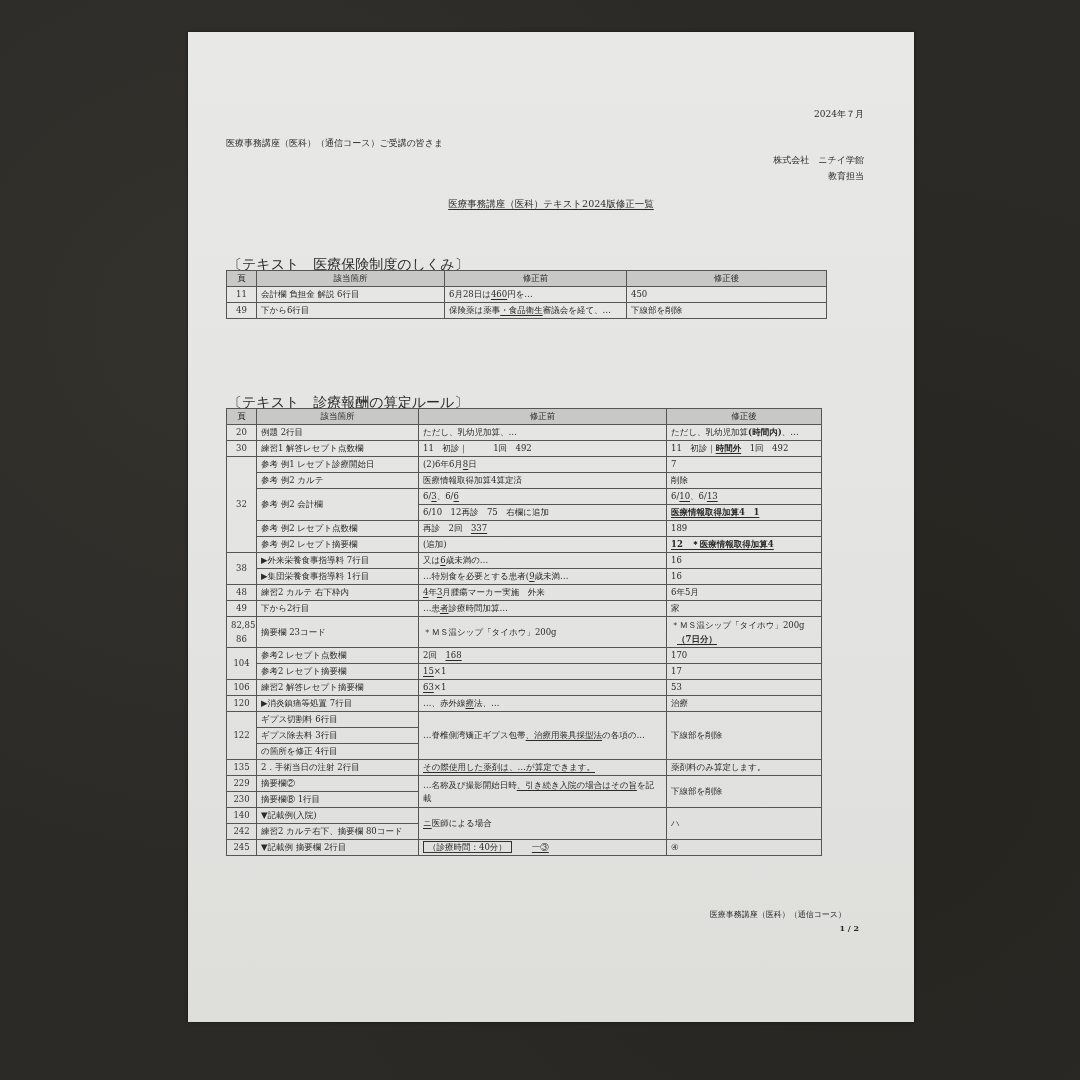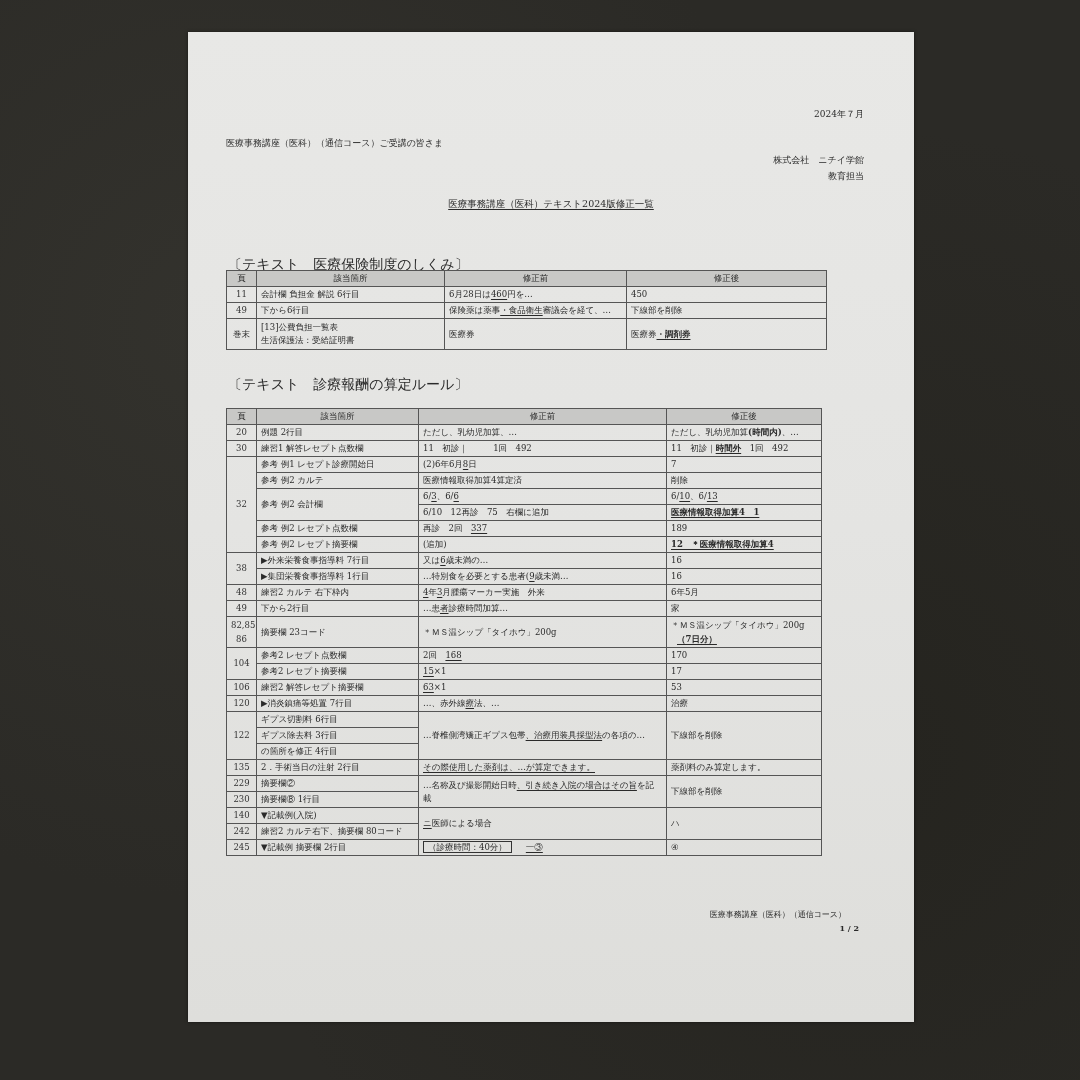--- a/index.html
+++ b/index.html
@@ -21,21 +21,21 @@
   .title span{text-decoration:underline;text-underline-offset:2px;}
   .intro{left:38px;top:199px;}
   .u{text-decoration:underline;text-underline-offset:2px;}
   .b{font-weight:bold;}
   .sec-label{font-size:14px;}
   table{position:absolute;border-collapse:collapse;font-size:8.5px;table-layout:fixed;}
   td,th{border:1px solid #555;padding:0 4px;height:15px;line-height:13px;vertical-align:middle;overflow:hidden;white-space:nowrap;}
   th{background:#c8c8c6;font-weight:normal;text-align:center;}
   td.pg{text-align:center;color:#333;}
   td.wrap{white-space:normal;}
-  .boxed{border:1px solid #333;padding:0 4px;margin-right:14px;}
+  .boxed{border:1px solid #333;padding:0 4px;margin-right:20px;}
   .footer1{right:68px;top:877px;font-size:8px;}
   .footer2{right:55px;top:891px;font-size:8px;font-weight:bold;}
 </style>
 </head>
 <body>
 
 <div class="bg-tex"></div>
 
 <div class="paper">
   <div class="abs small date">2024年７月</div>
@@ -64,33 +64,24 @@
       <td>会計欄 負担金 解説 6行目</td>
       <td>6月28日は<span class="u">460</span>円を…</td>
       <td>450</td>
     </tr>
     <tr>
       <td class="pg">49</td>
       <td>下から6行目</td>
       <td>保険薬は薬事<span class="u">・食品衛生</span>審議会を経て、…</td>
       <td>下線部を削除</td>
     </tr>
-    <tr>
-      <td class="pg" style="height:30px">巻末</td>
-      <td class="wrap">
-            <div>[13]公費負担一覧表</div>
-            <div>生活保護法：受給証明書</div>
-          </td>
-      <td>医療券</td>
-      <td><span>医療券</span><span class="b u">・調剤券</span></td>
-    </tr>
   </tbody>
     </table>
 
-  <div class="abs sec-label" style="left:40px;top:344px;">〔テキスト　診療報酬の算定ルール〕</div>
+  <div class="abs sec-label" style="left:40px;top:362px;">〔テキスト　診療報酬の算定ルール〕</div>
   <table style="left:38px;top:376px;width:595px;">
     <colgroup>
         <col style="width:30px">
         <col style="width:162px">
         <col style="width:248px">
         <col style="width:155px">
       </colgroup>
     <tbody>
         <tr>
       <th>頁</th>

